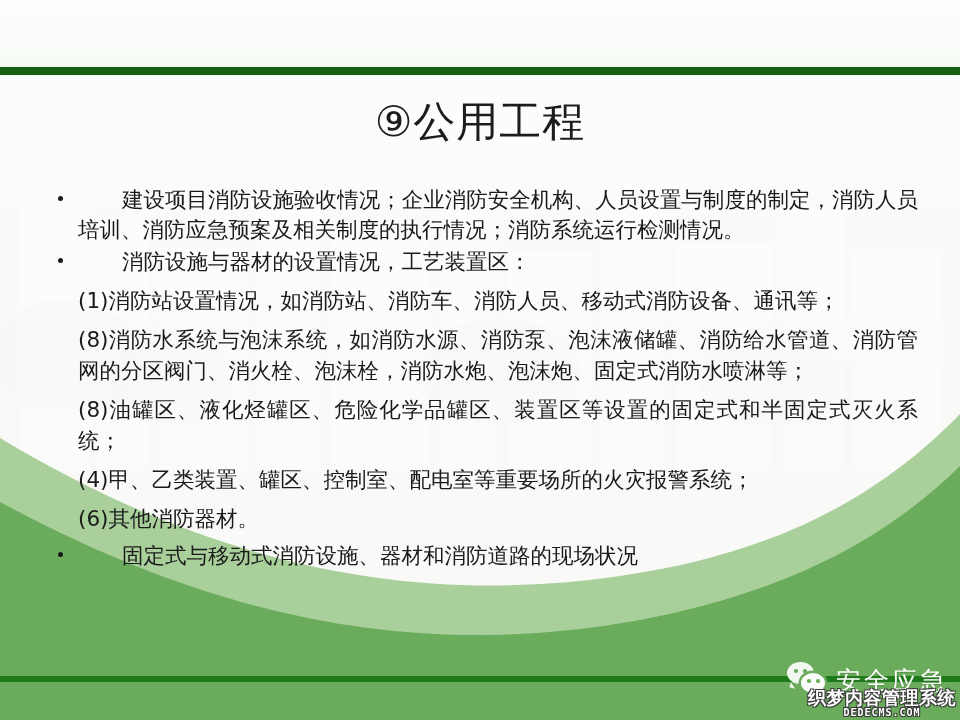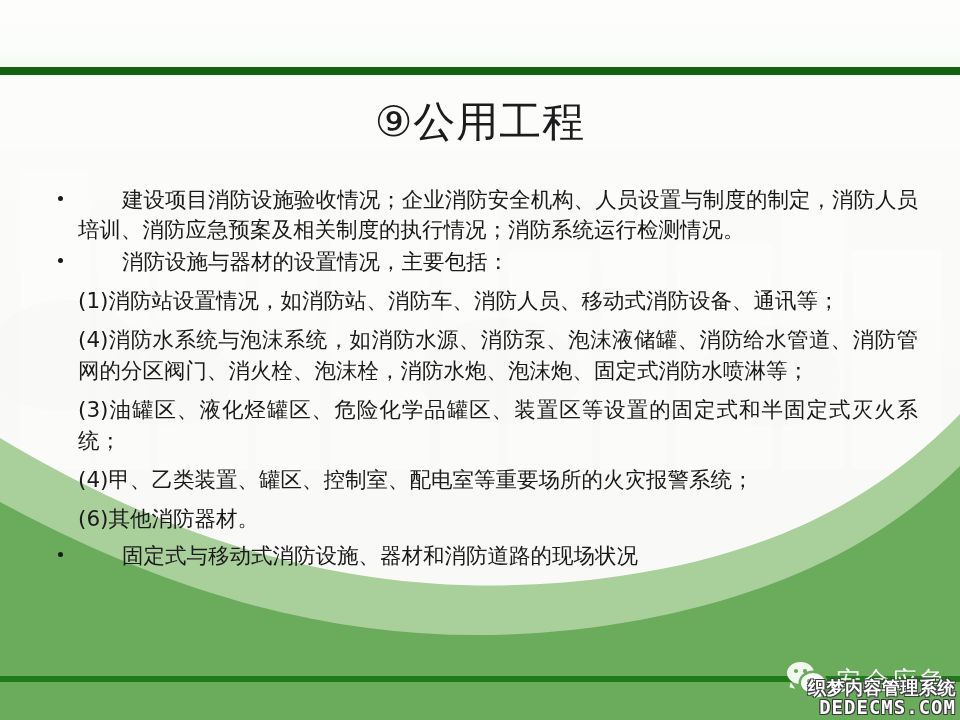--- a/index.html
+++ b/index.html
@@ -209,29 +209,28 @@
   .dede .cn {
     font-size: 18px;
     font-weight: bold;
     color: #ffffff;
     letter-spacing: 0.5px;
     text-shadow:
       -1px -1px 0 #3a3a3a, 1px -1px 0 #3a3a3a,
       -1px  1px 0 #3a3a3a, 1px  1px 0 #3a3a3a;
   }
   .dede .en {
-    font-size: 19px;
+    font-size: 10px;
     font-weight: bold;
     color: #ffffff;
     letter-spacing: 1px;
     font-family: "DejaVu Sans Mono", "Liberation Mono", monospace;
     text-shadow:
       -1px -1px 0 #3a3a3a, 1px -1px 0 #3a3a3a,
       -1px  1px 0 #3a3a3a, 1px  1px 0 #3a3a3a;
-    text-align: right;
   }
 </style>
 </head>
 <body>
 
 <div id="slide">
 
   <div class="bg-photo">
     <div class="sky"></div>
     <div class="ground"></div>
@@ -272,33 +271,33 @@
 
   <div class="body">
 
     <div class="lvl1">
       <span class="bullet"></span>
       <span class="txt">建设项目消防设施验收情况；企业消防安全机构、人员设置与制度的制定，消防人员培训、消防应急预案及相关制度的执行情况；消防系统运行检测情况。</span>
     </div>
 
     <div class="lvl1">
       <span class="bullet"></span>
-      <span class="txt">消防设施与器材的设置情况，主要包括：</span>
+      <span class="txt">消防设施与器材的设置情况，工艺装置区：</span>
     </div>
 
     <div class="lvl2">
       <span class="txt">(1)消防站设置情况，如消防站、消防车、消防人员、移动式消防设备、通讯等；</span>
     </div>
 
     <div class="lvl2">
-      <span class="txt">(4)消防水系统与泡沫系统，如消防水源、消防泵、泡沫液储罐、消防给水管道、消防管网的分区阀门、消火栓、泡沫栓，消防水炮、泡沫炮、固定式消防水喷淋等；</span>
-    </div>
-
-    <div class="lvl2">
-      <span class="txt">(3)油罐区、液化烃罐区、危险化学品罐区、装置区等设置的固定式和半固定式灭火系统；</span>
+      <span class="txt">(8)消防水系统与泡沫系统，如消防水源、消防泵、泡沫液储罐、消防给水管道、消防管网的分区阀门、消火栓、泡沫栓，消防水炮、泡沫炮、固定式消防水喷淋等；</span>
+    </div>
+
+    <div class="lvl2">
+      <span class="txt">(8)油罐区、液化烃罐区、危险化学品罐区、装置区等设置的固定式和半固定式灭火系统；</span>
     </div>
 
     <div class="lvl2">
       <span class="txt">(4)甲、乙类装置、罐区、控制室、配电室等重要场所的火灾报警系统；</span>
     </div>
 
 
     <div class="lvl2">
       <span class="txt">(6)其他消防器材。</span>
     </div>

